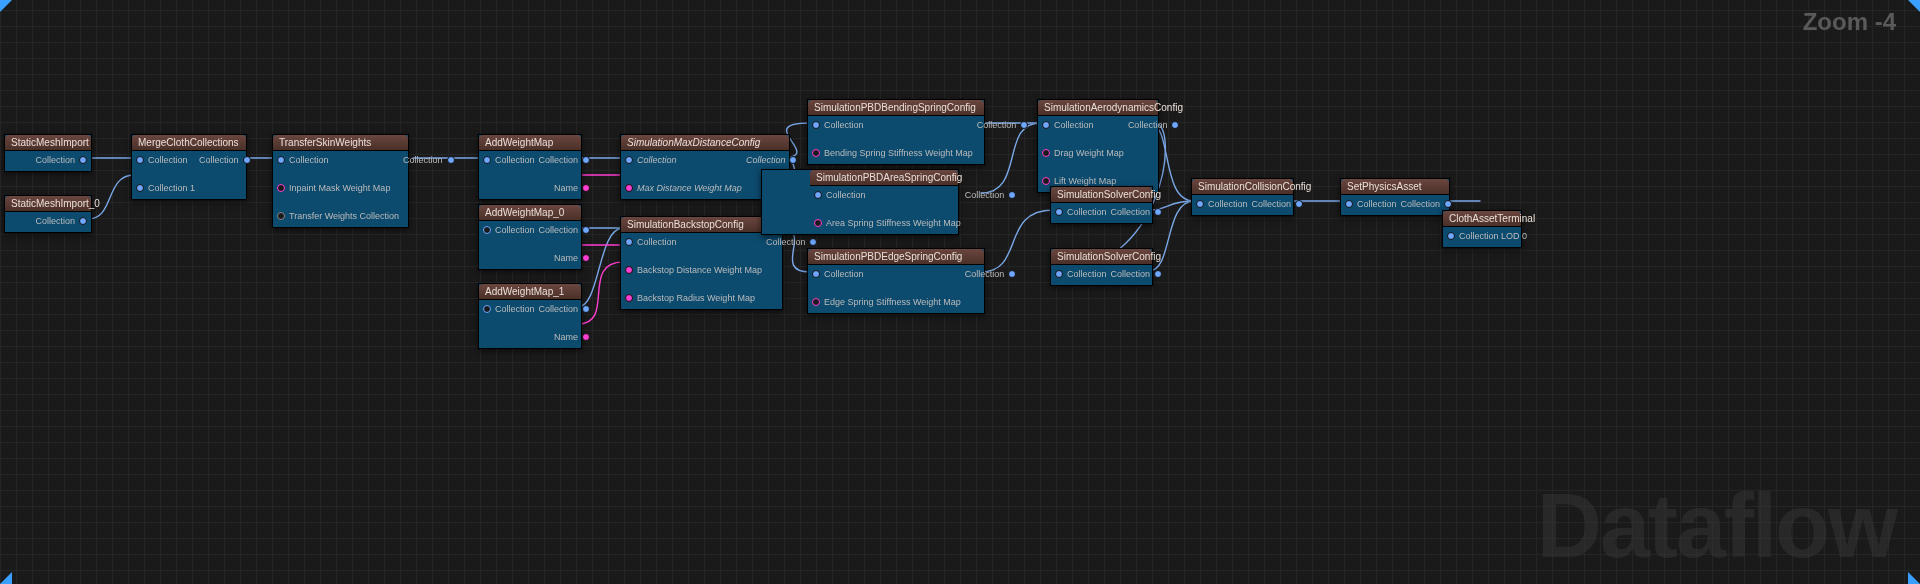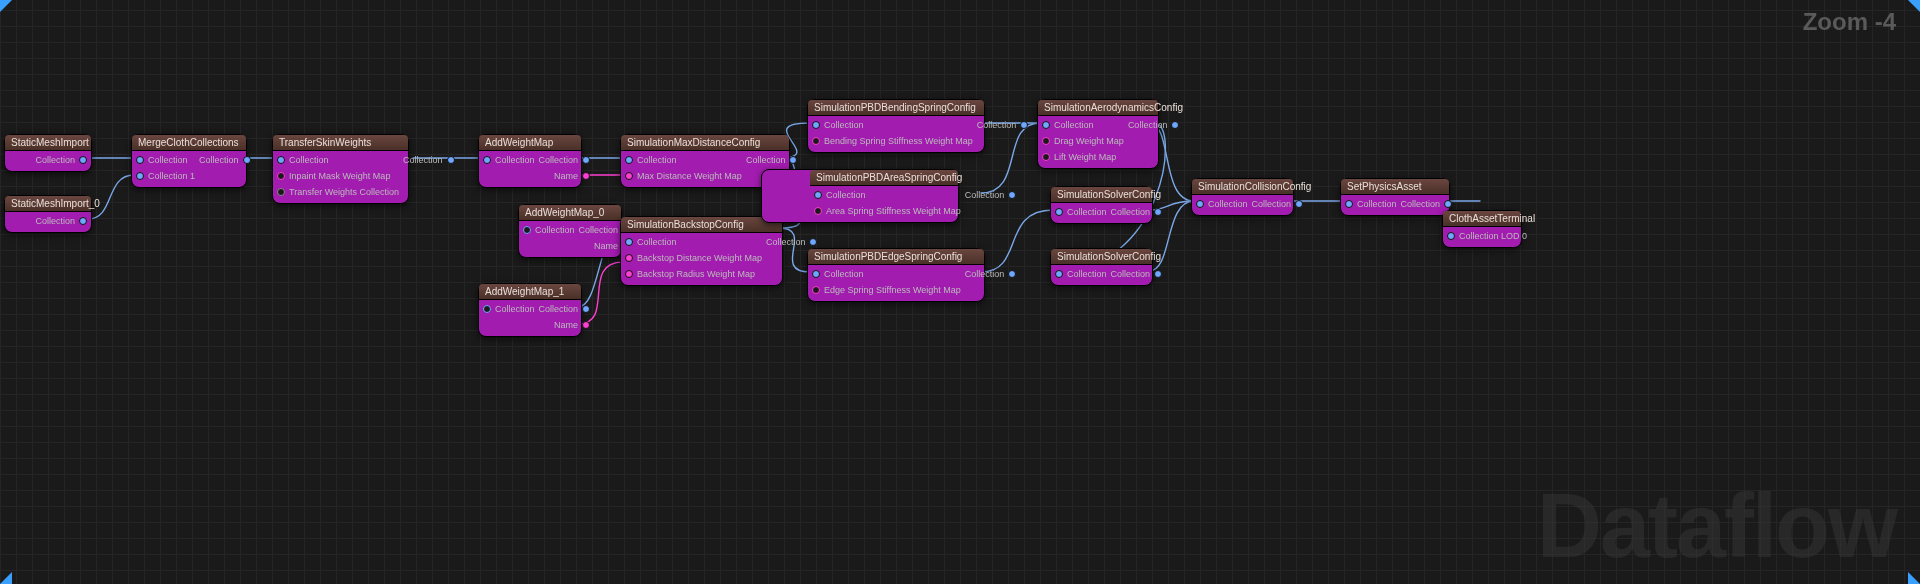--- a/index.html
+++ b/index.html
@@ -38,40 +38,40 @@
     position: absolute; bottom: 6px; right: 24px;
     font-size: 90px; font-weight: 700; color: #3a3a3a;
     letter-spacing: -2px; opacity: .45; user-select:none;
   }
 
   svg.wires { position:absolute; inset:0; width:1920px; height:584px; pointer-events:none; }
 
   
   .node {
     position: absolute;
-    background: #a21caf;
+    background: #0c4a6e;
     border: 1px solid #000;
-    border-radius: 8px;
+    border-radius: 0;
     box-shadow: 0 2px 6px rgba(0,0,0,.6);
     min-width: 80px;
   }
   .node-header {
     background: linear-gradient(#6a463f,#4a3028);
     border-bottom: 1px solid #000;
     border-radius: 4px 4px 0 0;
     padding: 2px 6px;
     font-size: 10px;
     color: #eadfd8;
     white-space: nowrap;
   }
   .node-body {
     padding: 2px 4px 4px 4px;
     display: flex; flex-direction: row; gap: 4px;
   }
-  .col { display:flex; flex-direction:column; gap:2px; }
+  .col { display:flex; flex-direction:column; gap:14px; }
   .col.in { align-items:flex-start; }
   .col.out { align-items:flex-end; margin-left:auto; }
   .pin {
     display:flex; align-items:center; gap:4px;
     font-size:9px; color:#bbb; white-space:nowrap;
     height:14px;
   }
   .pin.out { flex-direction: row-reverse; }
   .dot {
     width:8px; height:8px; border-radius:50%;
@@ -215,21 +215,21 @@
           <span>Collection</span>
         </div>
       <div class="pin out">
           <span class="dot pink"></span>
           <span>Name</span>
         </div>
     </div>
   </div>
 </div>
 
-<div class="node" style="left:478px; top:204px; width:104px;margin-left:40px;">
+<div class="node" style="left:478px; top:204px; width:104px;">
   <div class="node-header">AddWeightMap_0</div>
   <div class="node-body">
     <div class="col in">
       <div class="pin">
           <span class="dot blue h"></span>
           <span>Collection</span>
         </div>
     </div>
     <div class="col out">
       <div class="pin out">
@@ -259,21 +259,21 @@
           <span>Collection</span>
         </div>
       <div class="pin out">
           <span class="dot pink"></span>
           <span>Name</span>
         </div>
     </div>
   </div>
 </div>
 
-<div class="node" style="left:620px; top:134px; width:170px;">
+<div class="node" style="left:620px; top:134px; width:170px;font-style:italic;">
   <div class="node-header">SimulationMaxDistanceConfig</div>
   <div class="node-body">
     <div class="col in">
       <div class="pin">
           <span class="dot blue"></span>
           <span>Collection</span>
         </div>
       <div class="pin">
           <span class="dot pink"></span>
           <span>Max Distance Weight Map</span>

